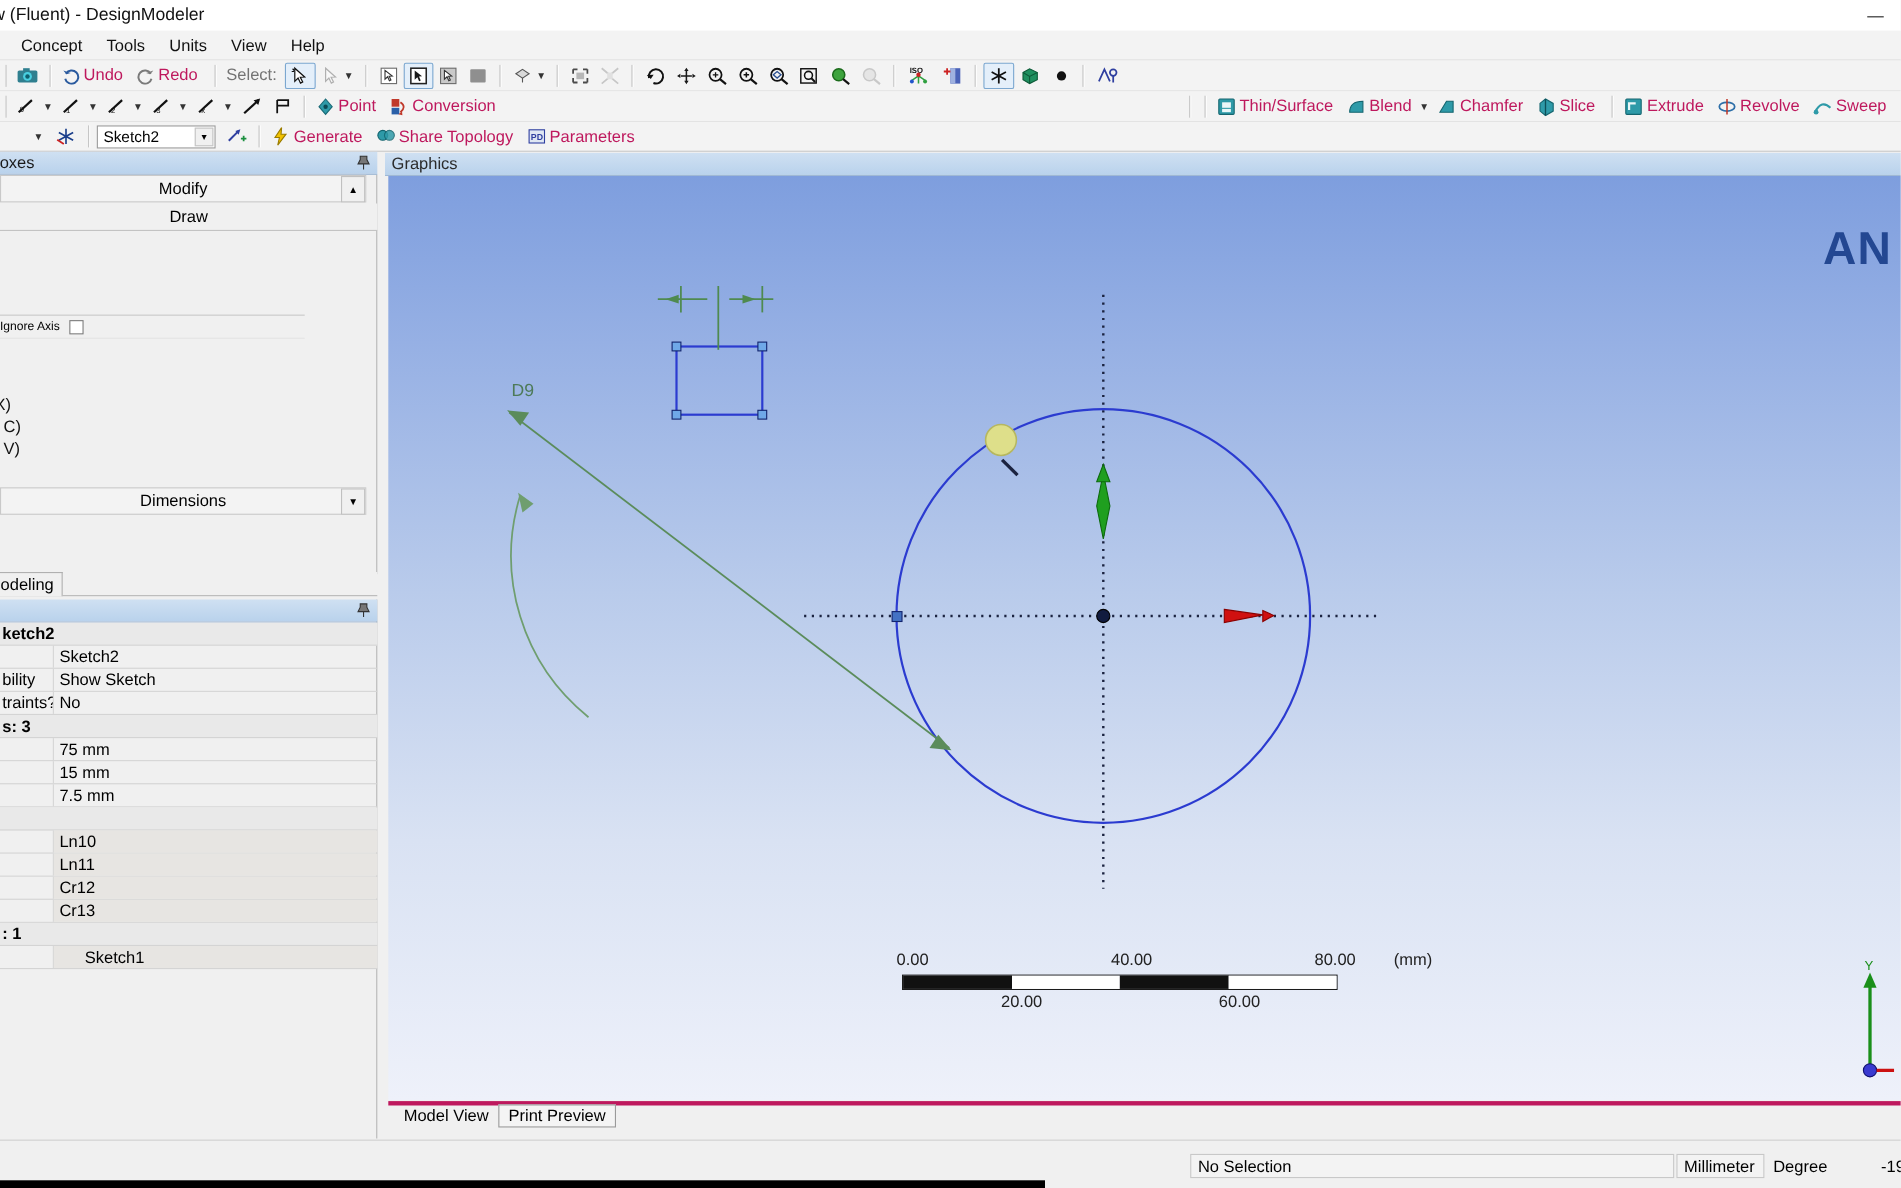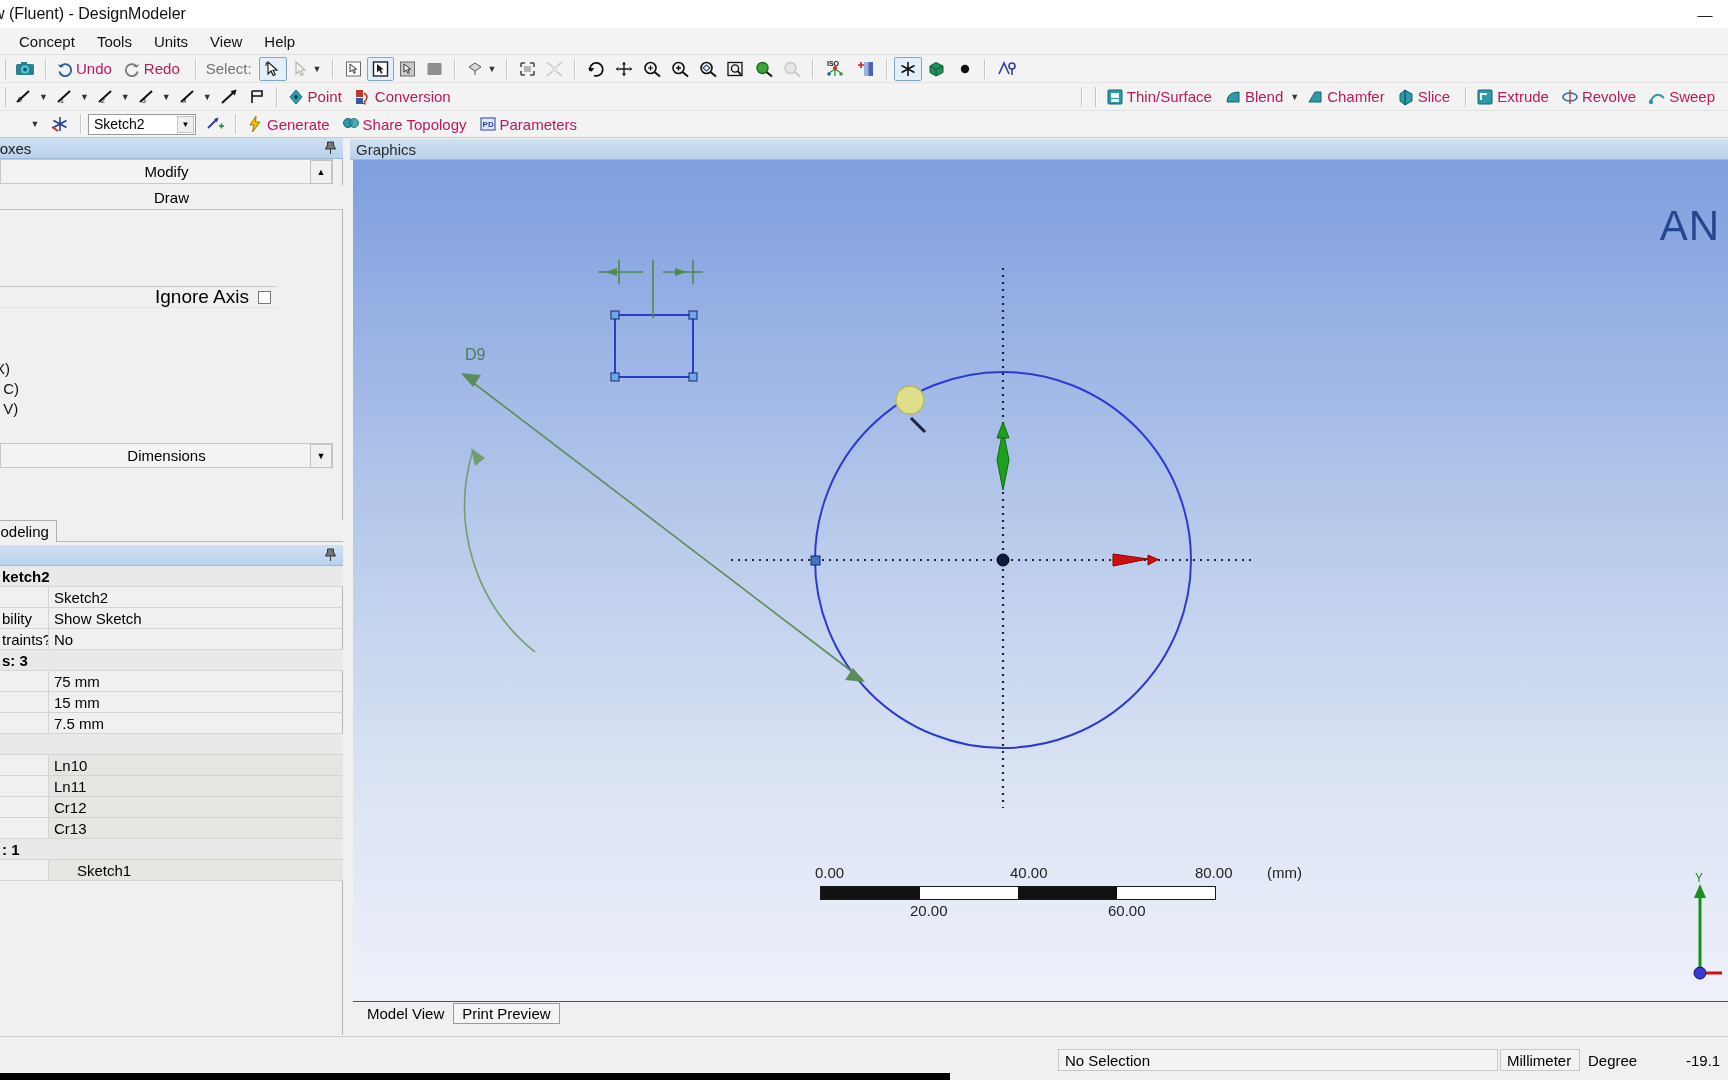--- a/index.html
+++ b/index.html
@@ -81,21 +81,21 @@
     display:flex; align-items:center; justify-content:center; position:relative; font-size:15px;
   }
   .secbar.inset{ width:333px; margin-left:0px; border:1px solid #c9c9c9; background:#f3f3f3;}
   .scroll-btn{
     position:absolute; right:0; top:0; width:22px; height:24px; background:#f0f0f0;
     border:1px solid #c0c0c0; display:flex; align-items:center; justify-content:center; font-size:9px;
   }
   .ignore-row{
     position:absolute; left:0; width:277px; height:22px; top:127px;
     border-top:1px solid #c8c8c8; border-bottom:1px solid #e4e4e4;
-    display:flex; align-items:center; justify-content:flex-end; font-size:19px;
+    display:flex; align-items:center; justify-content:flex-start; font-size:11px;
   }
   .chk{ width:13px; height:13px; border:1px solid #7b7b7b; background:#fff; margin-left:9px; margin-right:6px;}
   .hintline{ position:absolute; left:-18px; font-size:15px; color:#111; white-space:nowrap;}
 
   .tabstrip{
     position:absolute; left:0; top:520px; width:343px; height:22px;
     background:#f0f0f0; border-bottom:1px solid #b7b7b7;
   }
   .tabbtn{
     position:absolute; top:0px; height:22px; background:#f0f0f0;
@@ -123,45 +123,45 @@
     position:absolute; left:0; top:0; width:1378px; height:21px;
     background:linear-gradient(#cfe0f2,#b9d2ec); border-bottom:1px solid #9fb8d4;
     display:flex; align-items:center; font-size:15px; padding-left:6px; color:#2b2b2b;
   }
   #viewport{
     position:absolute; left:3px; top:21px; width:1375px; height:840px;
     background:linear-gradient(180deg,#7e9ede 0%, #96b0e4 18%, #b9cbeb 45%, #d9e2f3 72%, #eef1fa 100%);
     overflow:hidden;
   }
   .ansys-wm{
-    position:absolute; right:8px; top:42px; font-size:42px; font-weight:normal;
+    position:absolute; right:8px; top:42px; font-size:42px; font-weight:bold;
     color:#1b3f8b; letter-spacing:1px; opacity:.92; font-family:"Liberation Sans",sans-serif;
   }
   .viewtabs{
     position:absolute; left:3px; top:862px; width:1375px; height:23px;
-    border-top:1px solid #be185d; display:flex; align-items:center; padding-left:5px;
+    border-top:4px solid #be185d; display:flex; align-items:center; padding-left:5px;
   }
   .vtab{ height:21px; padding:0 8px; font-size:15px; display:flex; align-items:center;
          border:1px solid transparent; }
   .vtab.active{ background:#f4f4f4; border:1px solid #9a9a9a; }
 
   
   .ruler{ position:absolute; left:452px; top:704px; width:400px; height:56px; }
   .rbar{ position:absolute; left:15px; top:22px; width:396px; height:14px; border:1px solid #1b1b1b; display:flex;}
   .rseg{ height:100%; }
   .rlab{ position:absolute; font-size:15px; color:#222; font-family:"Liberation Sans",sans-serif;}
 
   
   .triad{ position:absolute; right:6px; bottom:18px; width:44px; height:110px; }
 
   
   .statusbar{ position:absolute; left:0; top:1036px; width:1728px; height:44px; background:#f0f0f0;
               border-top:1px solid #cfcfcf; }
   .sfield{ position:absolute; top:12px; height:22px; border:1px solid #c8c8c8; background:#f3f3f3;
-           display:flex; align-items:center; padding:0 6px; font-size:15px; white-space:nowrap; }
+           display:flex; align-items:center; padding:0 6px; font-size:15px; white-space:nowrap;margin-left:24px; }
   .statusbar .black-strip{ position:absolute; left:0; top:36px; width:950px; height:8px; background:#000;}
   svg{ display:block; }
 </style>
 </head>
 <body>
 
 <div id="app">
 
   <div class="titlebar">
     <div class="ttl">ow (Fluent) - DesignModeler</div>

